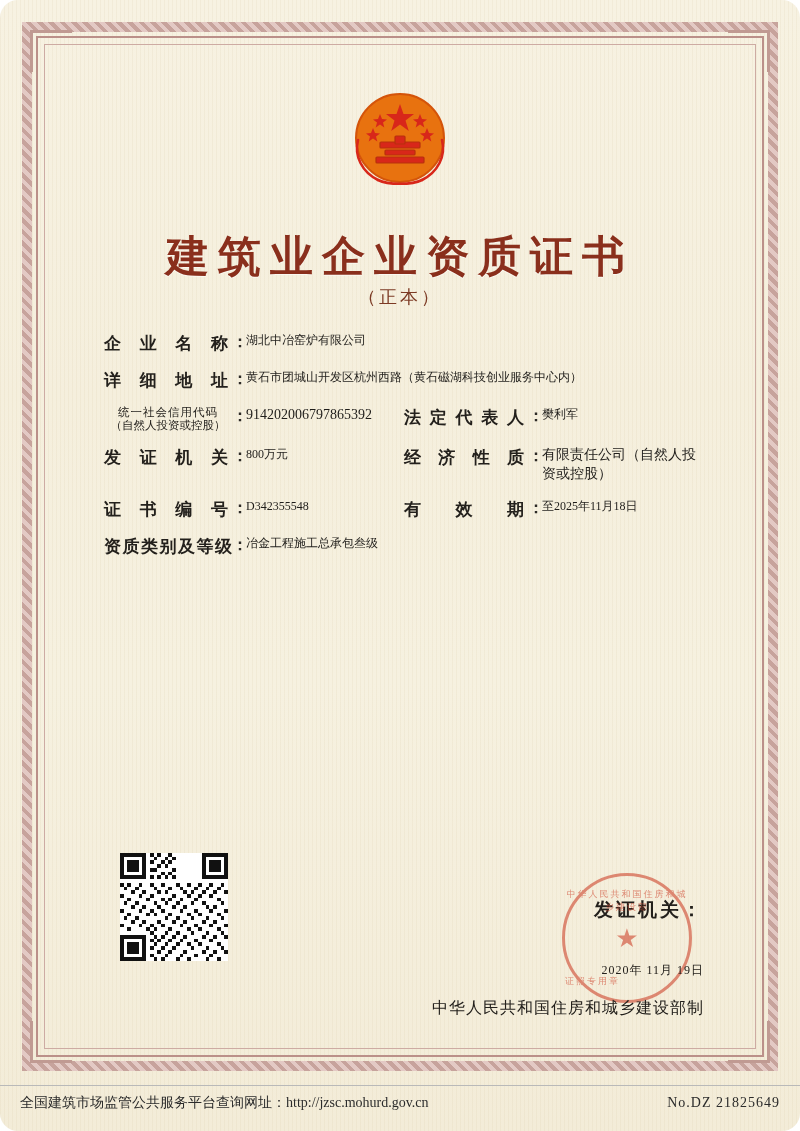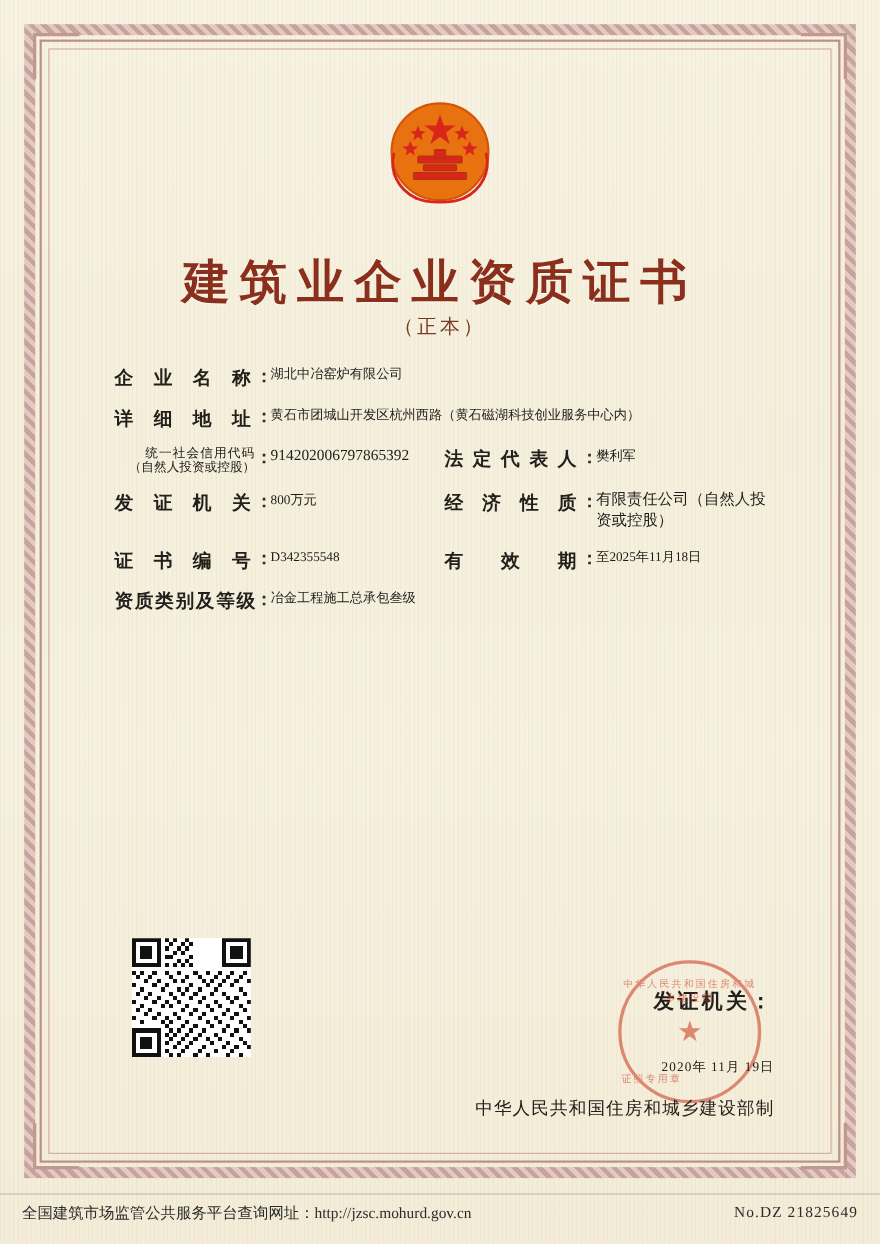--- a/index.html
+++ b/index.html
@@ -15,20 +15,21 @@
   }
 
   #certificate {
     position: relative;
     width: 800px;
     height: 1131px;
     background:
       repeating-linear-gradient(90deg, rgba(220,205,170,0.18) 0px, rgba(220,205,170,0.18) 1px, rgba(255,255,255,0) 1px, rgba(255,255,255,0) 4px),
       linear-gradient(180deg, #f7f2e2 0%, #f5efdd 35%, #f6f1e0 60%, #f3ecd8 100%);
     box-sizing: border-box;
+    border-radius: 18px;
   }
 
   
   .border-outer {
     position: absolute;
     left: 22px; top: 22px; right: 22px; bottom: 60px;
     border: 10px solid #c9a9a4;
     border-image: repeating-linear-gradient(45deg, #c7a39c 0px, #c7a39c 4px, #e3c9c4 4px, #e3c9c4 8px) 10;
     box-sizing: border-box;
   }
@@ -139,21 +140,21 @@
   .cell { display: flex; align-items: flex-start; }
   .cell.left { flex: 0 0 300px; }
   .cell.right { flex: 1 1 auto; }
   .cell .lbl { width: 128px; }
   .cell.right .lbl { width: 124px; }
 
   .credit-lbl {
     flex: 0 0 auto;
     width: 128px;
     line-height: 1.12;
-    text-align: right;
+    text-align: center;
     font-weight: normal;
     color: #23201c;
   }
   .credit-lbl .l1 { display: block; font-size: 11.5px; letter-spacing: 1px; }
   .credit-lbl .l2 { display: block; font-size: 11.5px; letter-spacing: 0px; }
 
   
   .qr {
     position: absolute;
     left: 120px;

